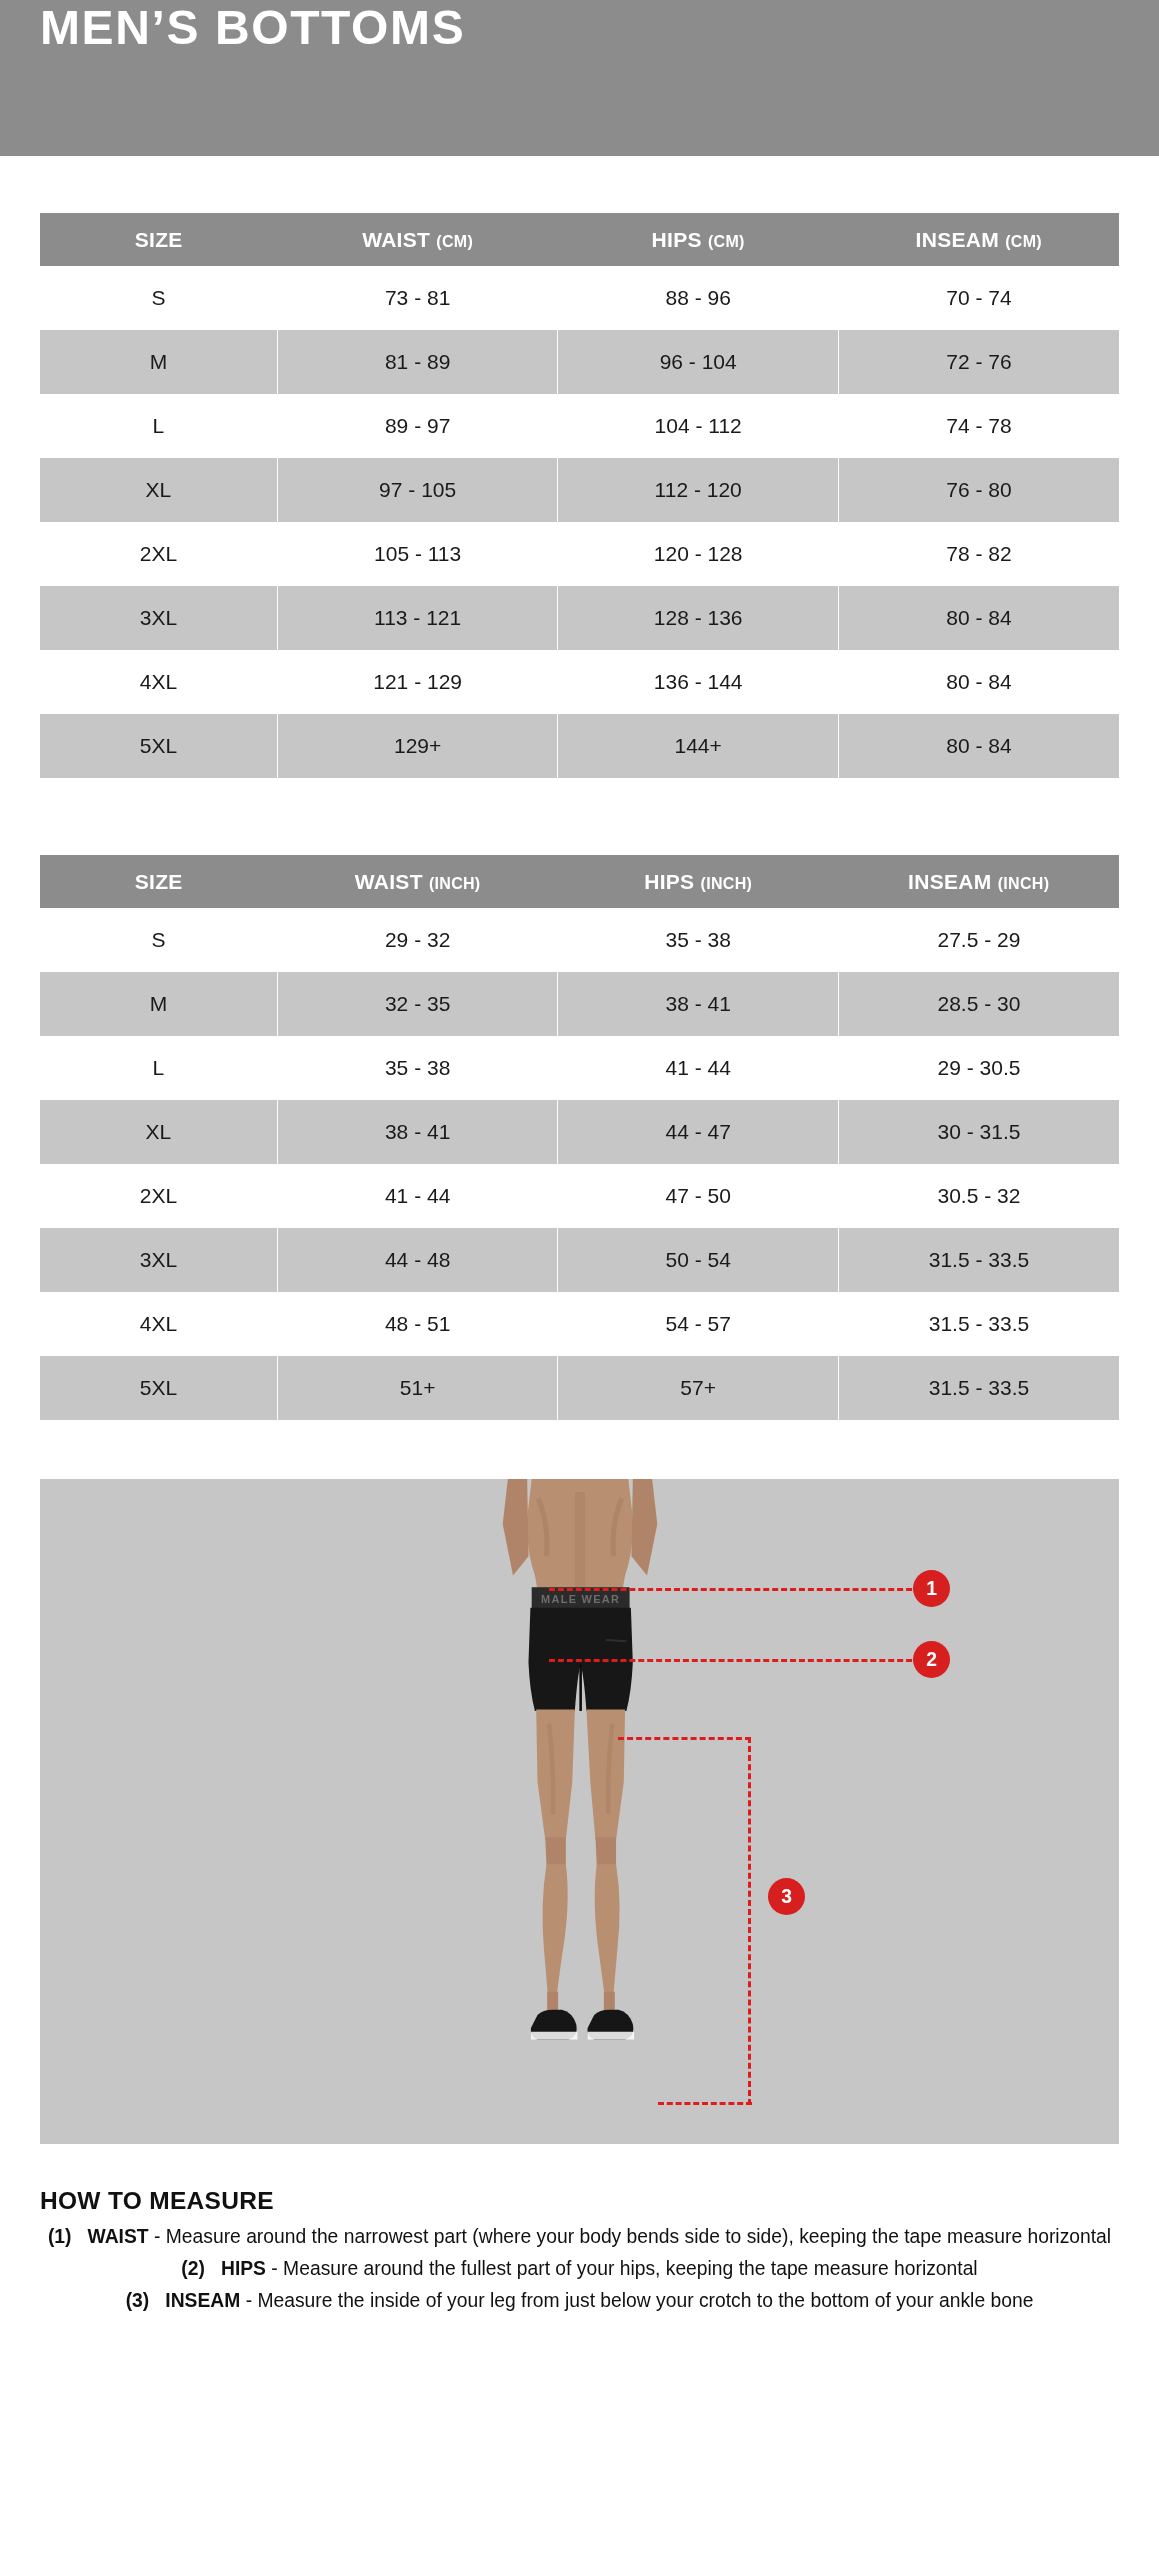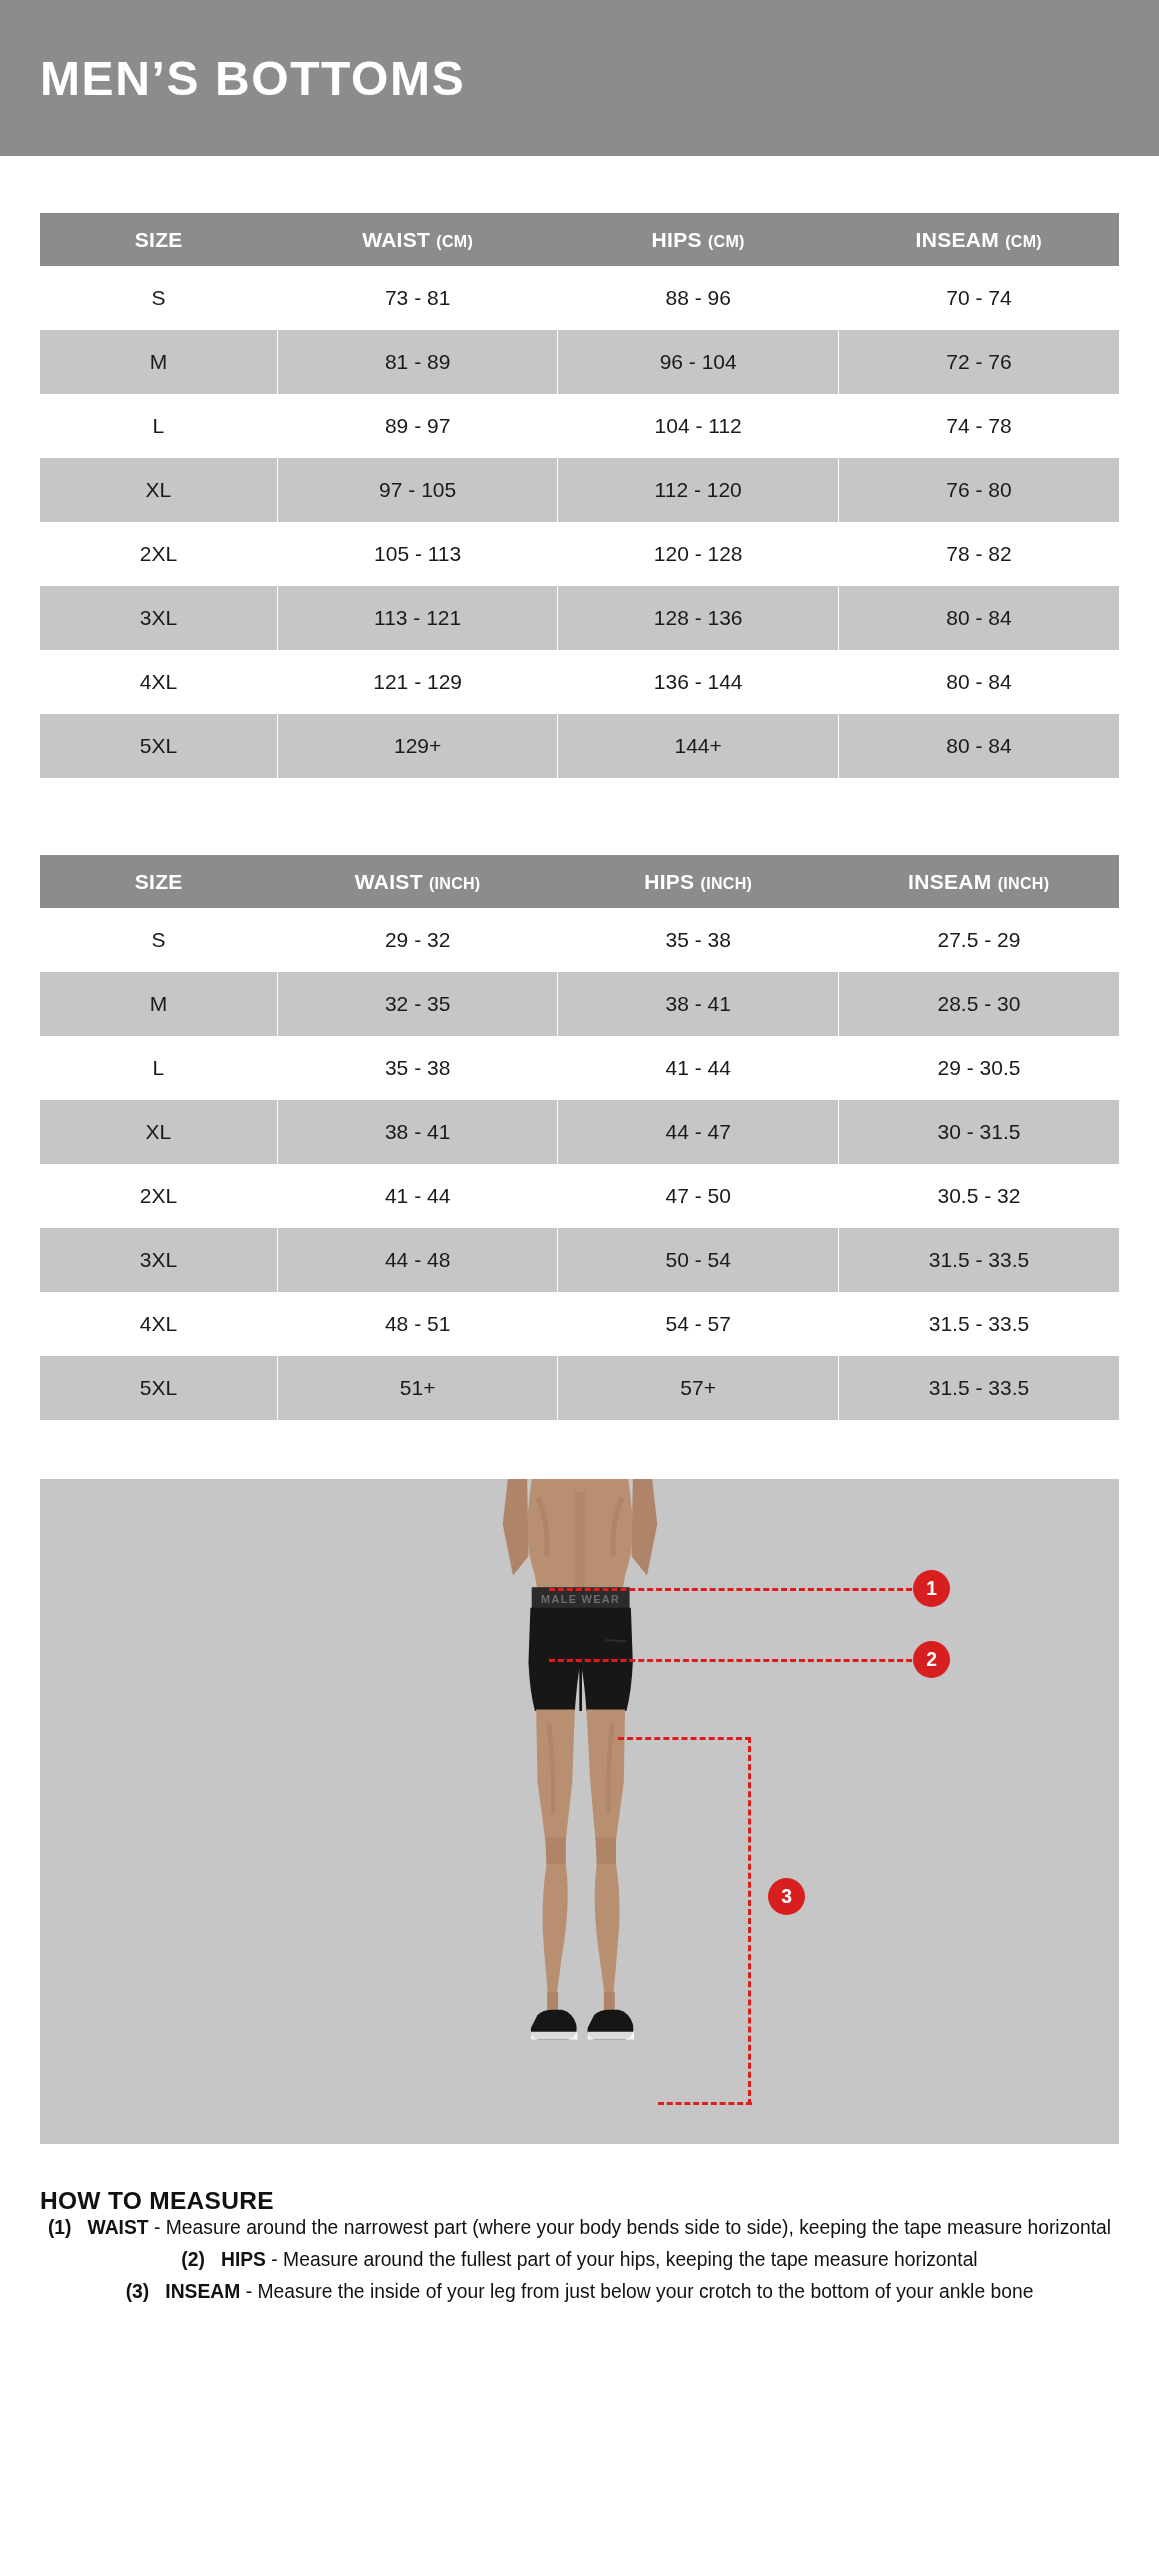--- a/index.html
+++ b/index.html
@@ -13,21 +13,21 @@
     min-height: 2576px;
     position: relative;
   }
 
   
   .header {
     width: 100%;
     height: 156px;
     background: #8c8c8c;
     display: flex;
-    align-items: center;
+    align-items: flex-start;
     padding-left: 40px;
   }
   .header h1 {
     color: #ffffff;
     font-size: 48px;
     font-weight: bold;
     letter-spacing: 1.6px;
   }
 
   
@@ -120,20 +120,21 @@
   }
 
   
   .howto {
     padding: 43px 40px 39px 40px;
   }
   .howto h2 {
     font-size: 24.5px;
     font-weight: bold;
     color: #111111;
+    margin-bottom: 9px;
     letter-spacing: 0.3px;
   }
   .howto p {
     font-size: 19.3px;
     line-height: 1.33;
     color: #111111;
     margin-bottom: 6.4px;
     padding-left: 45px;
     text-indent: -45px;
     text-align: center;

